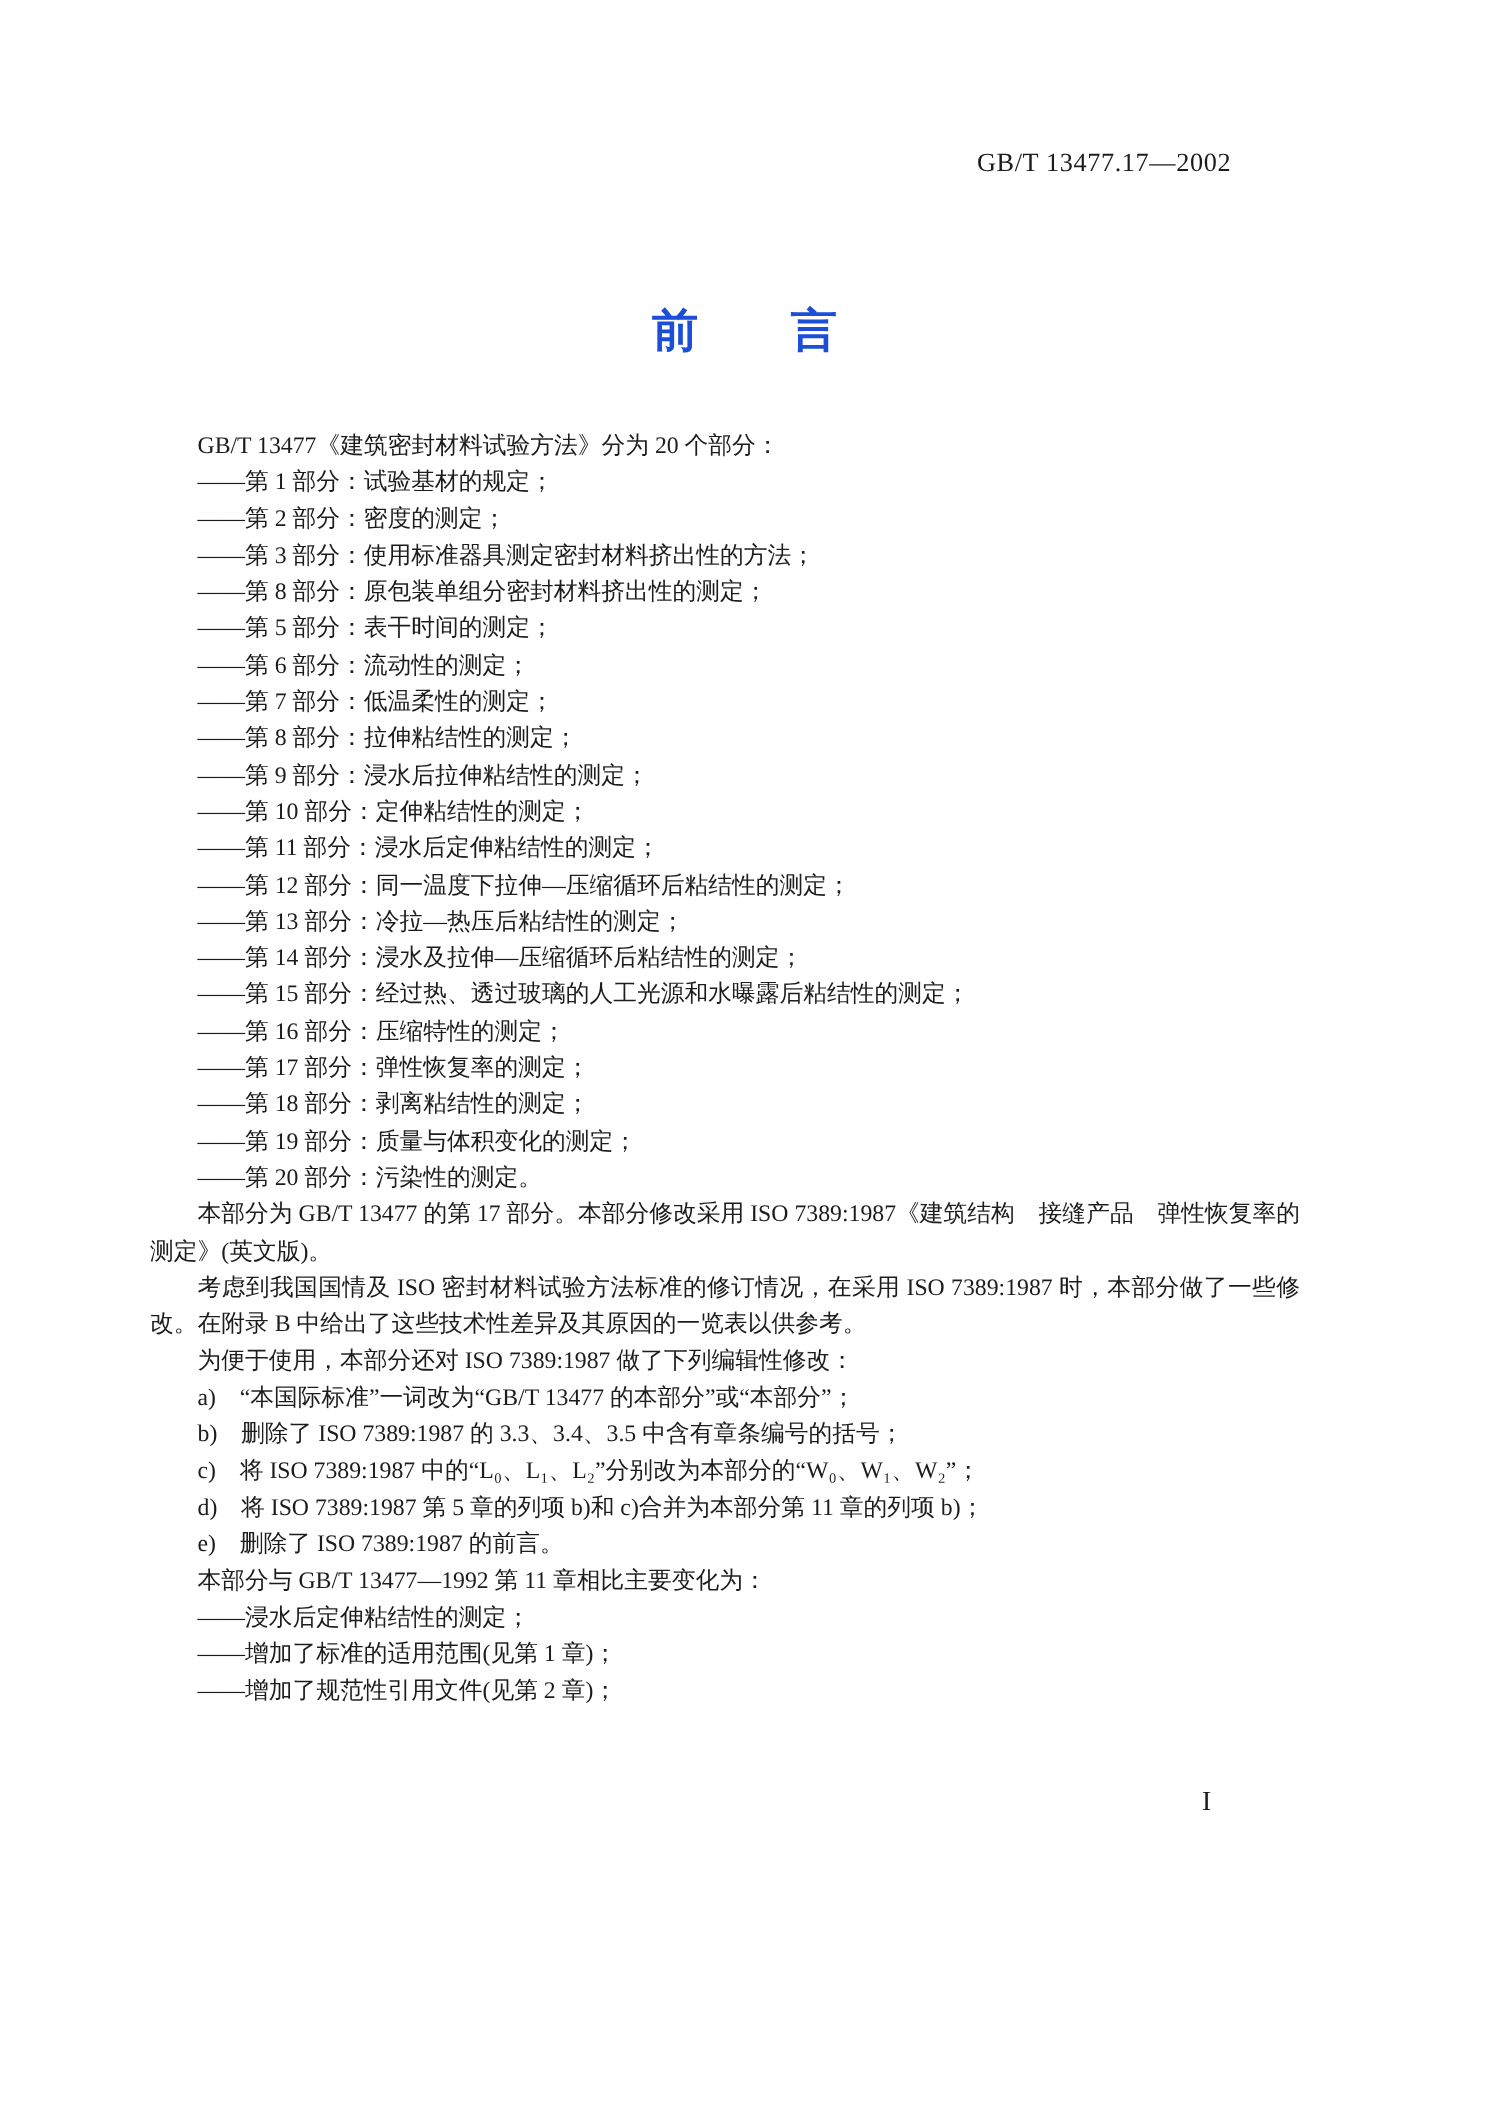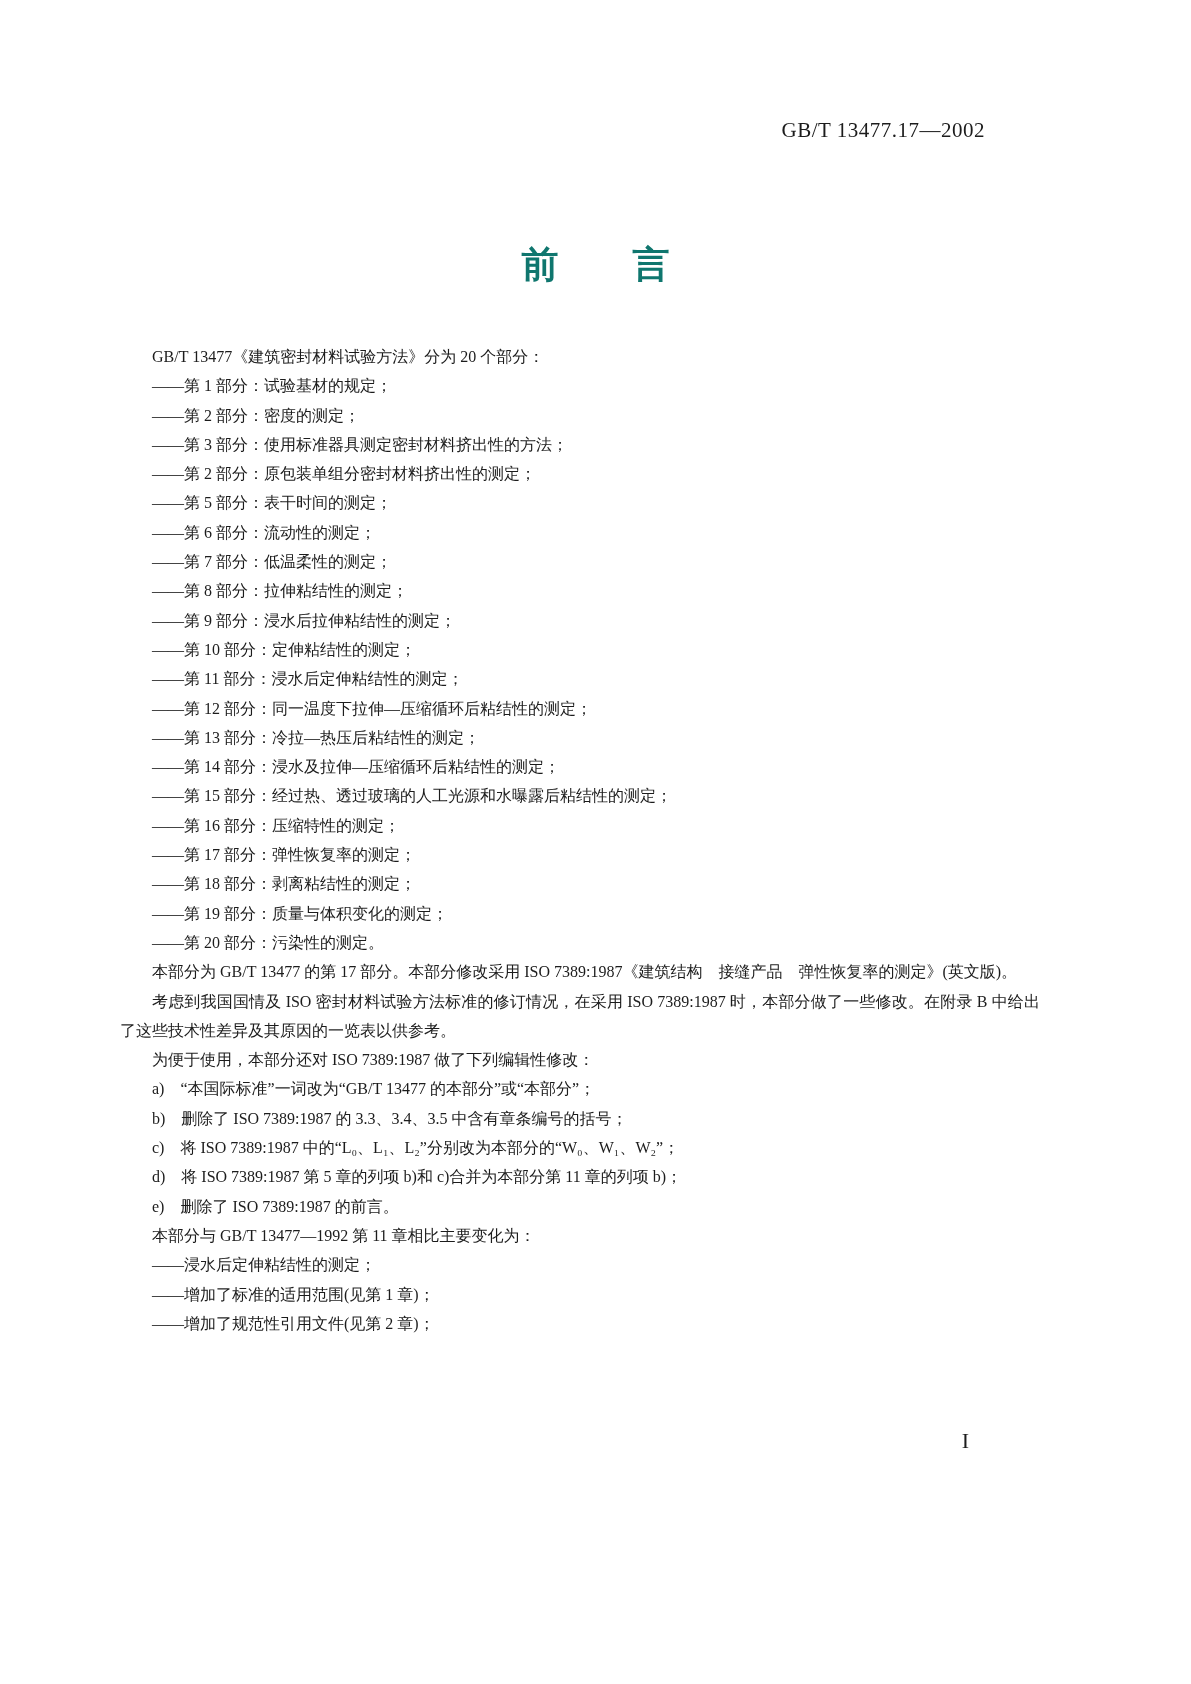--- a/index.html
+++ b/index.html
@@ -28,28 +28,28 @@
   .doc-title {
     position: absolute;
     top: 240px;
     left: 0;
     width: 100%;
     margin: 0;
     text-align: center;
     font-family: "DejaVu Sans", "Liberation Sans", sans-serif;
     font-size: 37px;
     font-weight: bold;
-    color: #0f766e;
+    color: #1d4ed8;
   }
   .doc-body {
     position: absolute;
     top: 342px;
     left: 120px;
     width: 920px;
-    font-size: 16px;
+    font-size: 19px;
     line-height: 29.3px;
     text-align: justify;
   }
   .para {
     margin: 0;
     padding: 0;
     text-indent: 2em;
     word-break: break-all;
   }
   .page-number {
@@ -66,21 +66,21 @@
 <div class="page">
   <div class="doc-header">GB/T 13477.17—2002</div>
 
   <h1 class="doc-title">前　　言</h1>
 
   <div class="doc-body">
       <p class="para">GB/T 13477《建筑密封材料试验方法》分为 20 个部分：</p>
       <p class="para">——第 1 部分：试验基材的规定；</p>
       <p class="para">——第 2 部分：密度的测定；</p>
       <p class="para">——第 3 部分：使用标准器具测定密封材料挤出性的方法；</p>
-      <p class="para">——第 2 部分：原包装单组分密封材料挤出性的测定；</p>
+      <p class="para">——第 8 部分：原包装单组分密封材料挤出性的测定；</p>
       <p class="para">——第 5 部分：表干时间的测定；</p>
       <p class="para">——第 6 部分：流动性的测定；</p>
       <p class="para">——第 7 部分：低温柔性的测定；</p>
       <p class="para">——第 8 部分：拉伸粘结性的测定；</p>
       <p class="para">——第 9 部分：浸水后拉伸粘结性的测定；</p>
       <p class="para">——第 10 部分：定伸粘结性的测定；</p>
       <p class="para">——第 11 部分：浸水后定伸粘结性的测定；</p>
       <p class="para">——第 12 部分：同一温度下拉伸—压缩循环后粘结性的测定；</p>
       <p class="para">——第 13 部分：冷拉—热压后粘结性的测定；</p>
       <p class="para">——第 14 部分：浸水及拉伸—压缩循环后粘结性的测定；</p>

